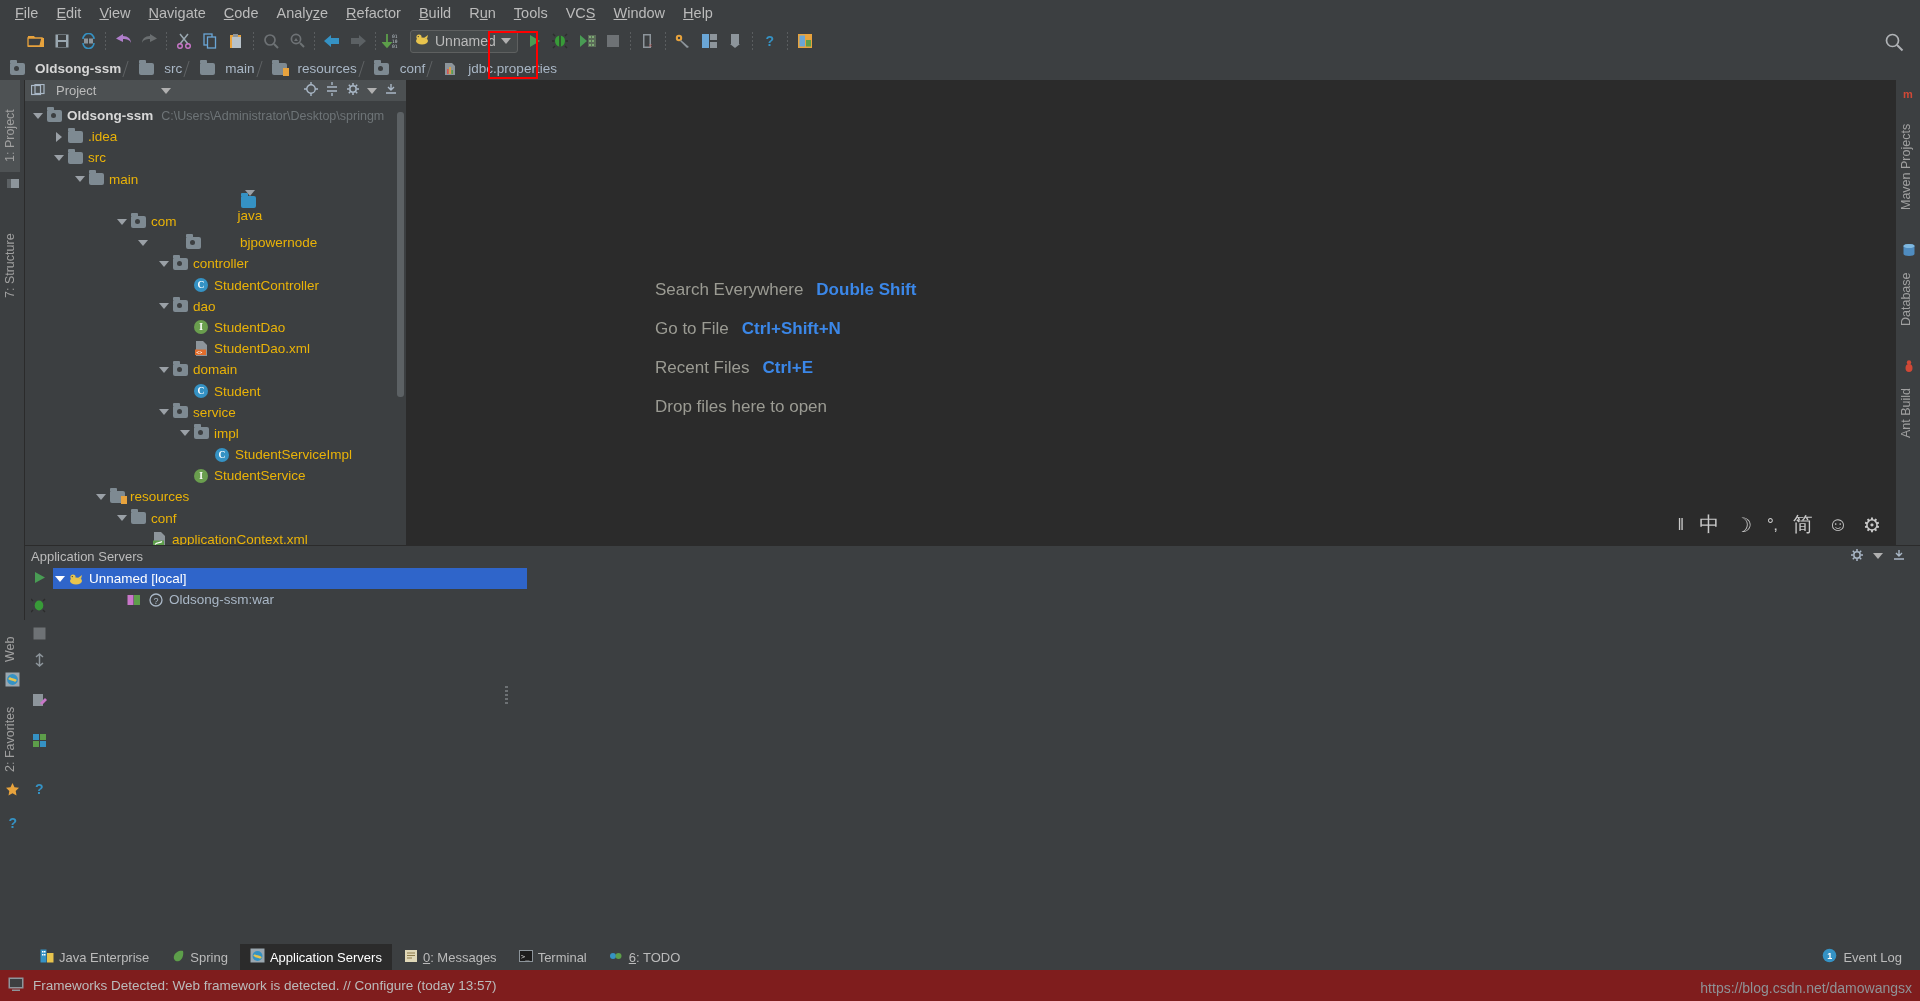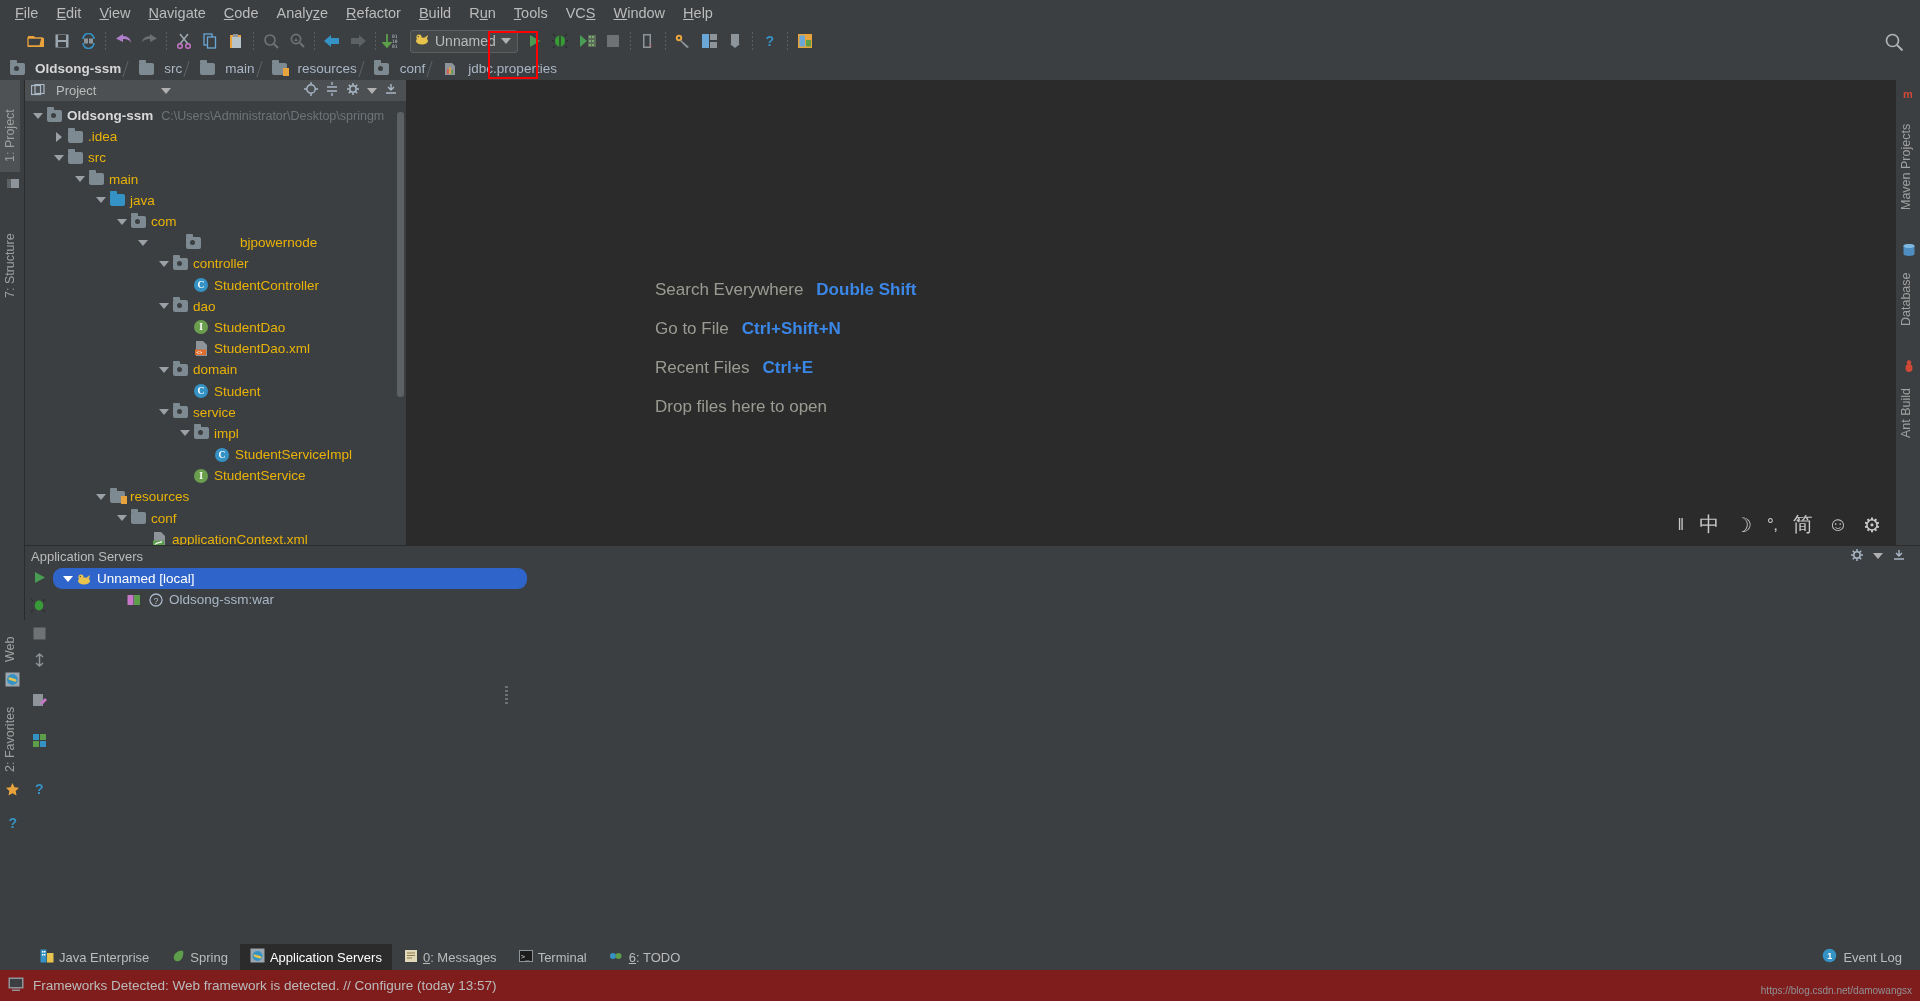--- a/index.html
+++ b/index.html
@@ -157,21 +157,21 @@
   .btab u { text-decoration: underline; }
   .event-log { margin-left: auto; display: flex; align-items: center; gap: 6px;
     padding-right: 18px; font-size: 13px; color: #bbbbbb; }
 
   
   .statusbar {
     position: absolute; left: 0; bottom: 0; width: 1920px; height: 31px;
     background: #7f1d1d; display: flex; align-items: center; padding-left: 8px; gap: 8px;
   }
   .status-text { font-size: 13.5px; color: #bbbbbb; }
-  .watermark { position: absolute; right: 8px; bottom: 5px; font-size: 10px; color: #8f9296; }
+  .watermark { position: absolute; right: 8px; bottom: 5px; font-size: 14px; color: #8f9296; }
 
   
   .folder { width: 15px; height: 12px; background: #7e8a92; border-radius: 1px 2px 2px 2px;
     position: relative; }
   .folder::before { content:''; position: absolute; left: 0; top: -3px; width: 7px; height: 3px;
     background: #7e8a92; border-radius: 1px 1px 0 0; }
   .folder.blue { background: #3592c4; }
   .folder.blue::before { background: #3592c4; }
   .folder.module { background: #7e8a92; }
   .folder.module::after { content:''; position:absolute; left:4px; top:3px; width:5px; height:5px;
@@ -588,21 +588,21 @@
       <div class="tree-row" style="padding-left:48px;">
         <span class="twisty">
             <span class="tw-down"></span>
           </span>
         <span class="icon-slot">
             <span class="folder"></span>
           </span>
         <span class="lbl">main</span>
       </div>
 
-      <div class="tree-row" style="padding-left:69px;">
+      <div class="tree-row" style="padding-left:69px;flex-direction:column;">
         <span class="twisty">
             <span class="tw-down"></span>
           </span>
         <span class="icon-slot">
             <span class="folder blue"></span>
           </span>
         <span class="lbl">java</span>
       </div>
 
       <div class="tree-row" style="padding-left:90px;">
@@ -846,21 +846,21 @@
             </svg>
         </span>
         <span style="margin-top:20px;">
           <svg width="15" height="15" viewBox="0 0 15 15">
               <text x="3" y="13" font-size="14" fill="#3592c4" font-family="sans-serif" font-weight="bold">?</text>
             </svg>
         </span>
       </div>
 
       <div class="appsrv-tree">
-        <div class="as-row sel" style="padding-left:8px;border-radius:9px;">
+        <div class="as-row sel" style="padding-left:0;">
           <span class="twisty">
               <span class="tw-down" style="border-top-color:#ffffff;"></span>
             </span>
           <span class="icon-slot">
             <svg width="15" height="14" viewBox="0 0 15 14">
                 <ellipse cx="7" cy="9" rx="6" ry="3.4" fill="#e8c44d"></ellipse>
                 <circle cx="4" cy="5" r="2.6" fill="#e8c44d"></circle>
                 <circle cx="3.3" cy="4.6" r="0.7" fill="#3c3f41"></circle>
                 <path d="M9 6l4-3-1 4z" fill="#e8c44d"></path>
               </svg>

